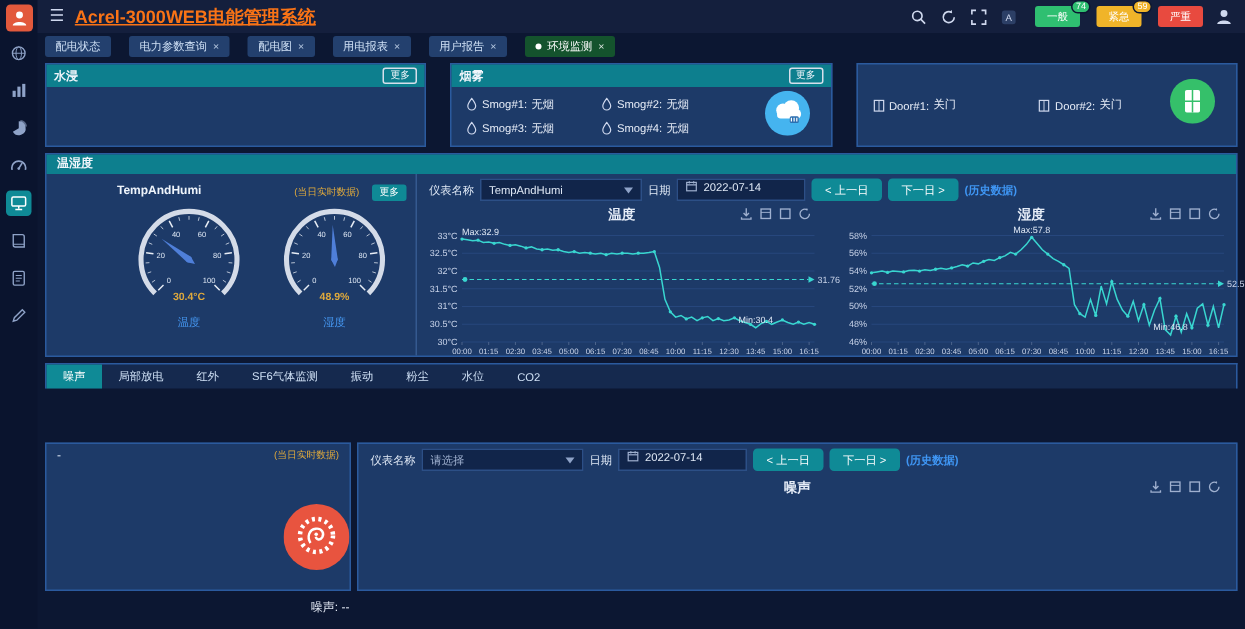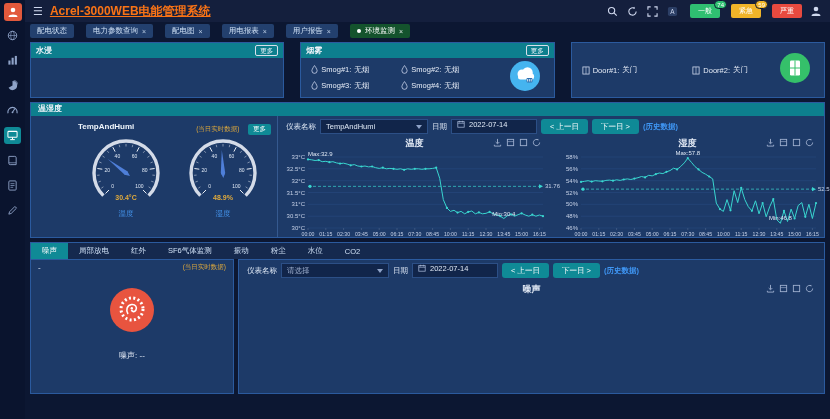--- a/index.html
+++ b/index.html
@@ -84,30 +84,30 @@
   .nav-btn { height:15px; background:#0f8a96; border:none; color:#fff; font-size:7.5px; padding:0 9px;
     border-radius:3px; cursor:pointer; white-space:nowrap; font-family:inherit; }
   .history-link { font-size:7.5px; color:#3f96f4; cursor:pointer; white-space:nowrap;font-weight:bold; }
   .charts { flex:1; display:flex; min-height:0; }
   .chart-block { flex:1; position:relative; min-width:0; }
   .chart-title { text-align:center; font-size:9px; font-weight:bold; color:#e6edf8; height:13px; line-height:13px; }
   .toolbox { position:absolute; top:1px; right:10px; display:flex; gap:4px; }
   .tb-icon { width:9px; height:9px; cursor:pointer; display:flex; align-items:center; justify-content:center; }
 
   
-  .bottom { margin:4px 5px 0 5px; height:152px; display:flex; flex-direction:column; flex-shrink:0; }
+  .bottom { margin:4px 5px 0 5px; height:152px; display:flex; flex-direction:column; flex-shrink:0;gap:36px; }
   .bottom-tabs { height:17px; background:#15294e; border:1px solid #2b5a9e; border-bottom:none; display:flex;
     align-items:stretch; flex-shrink:0; }
   .btab { font-size:7.5px; color:#cfe0f5; padding:0 11px; display:flex; align-items:center; cursor:pointer; }
   .btab.active { background:#0f8a96; color:#fff; }
   .bottom-body { flex:1; display:flex; gap:4px; min-height:0; }
   .b-left { width:204px; background:#1d3a68; border:1px solid #2b5a9e; position:relative; flex-shrink:0; }
   .b-left .dash { position:absolute; left:7px; top:3px; font-size:8px; color:#dfe8f5; }
   .b-left .realtime { position:absolute; right:7px; top:3px; }
-  .b-left-center { position:absolute; left:0; right:0; top:28px; text-align:center; }
+  .b-left-center { position:absolute; left:0; right:0; top:40px; text-align:right; }
   .b-reading { font-size:8px; color:#e6ecf7; margin-top:14px; }
   .b-right { flex:1; background:#1d3a68; border:1px solid #2b5a9e; display:flex; flex-direction:column; min-width:0; }
   .b-chart-area { flex:1; position:relative; }
 </style>
 </head>
 <body>
 
 <div class="app">
 
   <aside class="sidebar">

